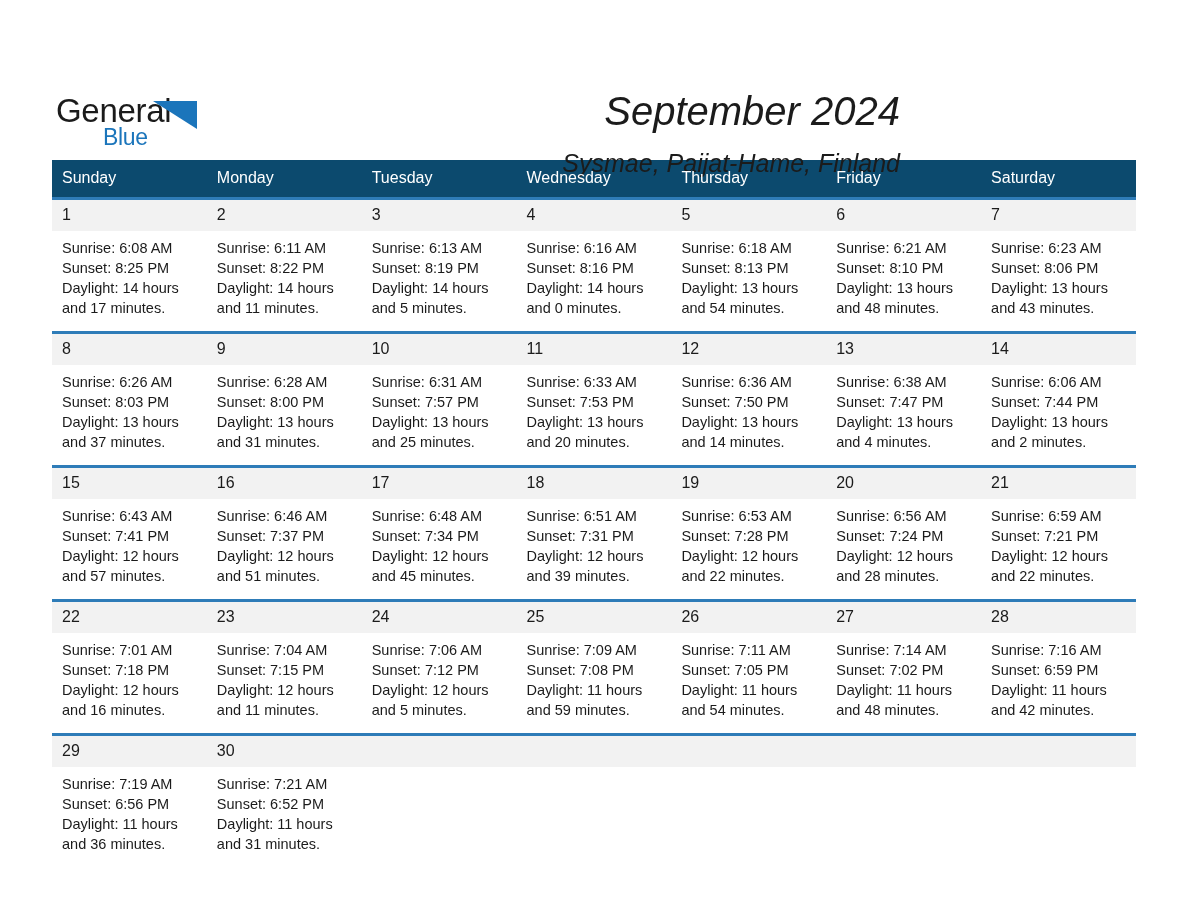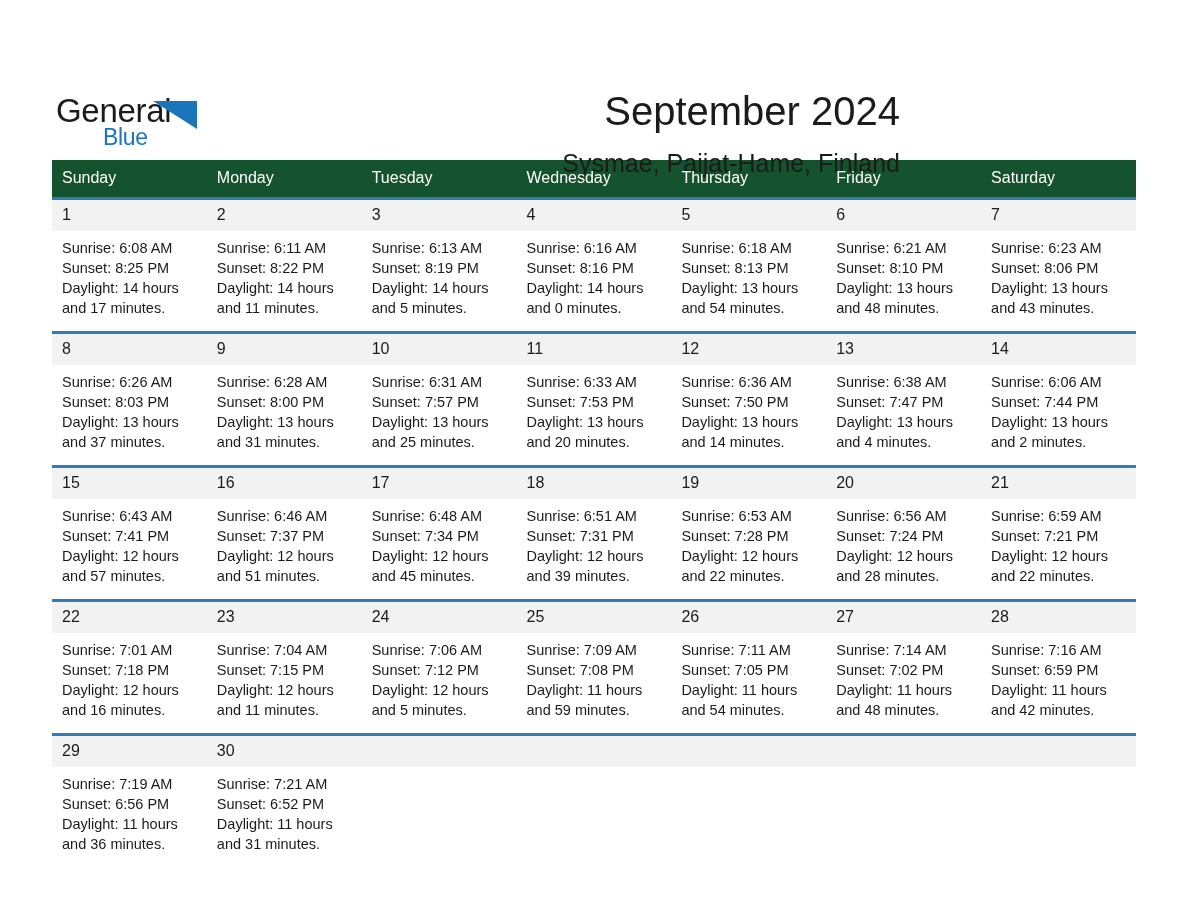--- a/index.html
+++ b/index.html
@@ -69,20 +69,21 @@
     border-top: 0 solid transparent;
     border-left: 44px solid transparent;
     border-bottom: 28px solid #1b75bb;
     transform: scaleY(-1);
   }
 
   .titles {
     text-align: right;
     flex: 1 1 auto;
     padding-top: 0;
+    font-style: italic;
   }
   .title-main {
     font-size: 40px;
     line-height: 46px;
     font-weight: 400;
     color: #1b1b1b;
     white-space: nowrap;
   }
   .title-sub {
     font-size: 25px;
@@ -95,21 +96,21 @@
 
   
   .calendar {
     margin: 0 52px 0 52px;
     width: 1084px;
     border-collapse: collapse;
     table-layout: fixed;
   }
 
   .calendar thead th {
-    background: #14532d;
+    background: #0c4a6e;
     color: #ffffff;
     font-size: 16px;
     font-weight: 400;
     text-align: left;
     padding: 9px 0 10px 10px;
     height: 34px;
     border: none;
   }
 
   .week-row td {

